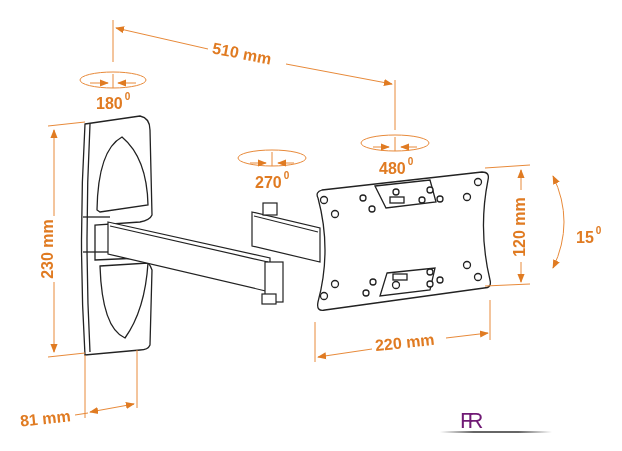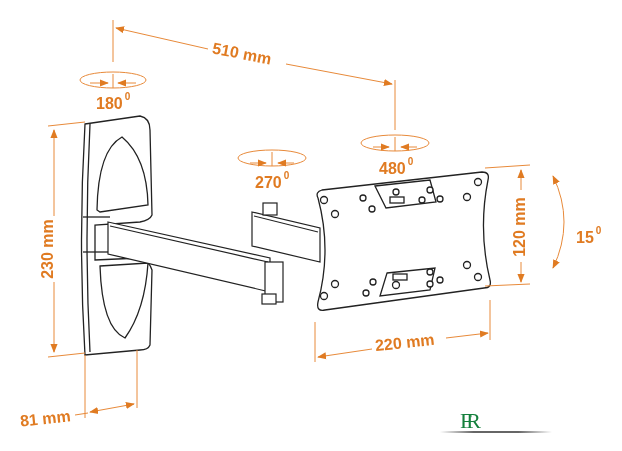--- a/index.html
+++ b/index.html
@@ -1,20 +1,20 @@
 <!DOCTYPE html>
 <html><head>
 <meta charset="utf-8">
 <style>
   html, body { margin:0; padding:0; background:#ffffff; }
   body { width:622px; height:451px; position:relative; overflow:hidden; font-family:"Liberation Sans", sans-serif; }
   svg { position:absolute; left:0; top:0; }
   .lbl { position:absolute; color:#e07b22; font-weight:bold; font-size:16px; white-space:nowrap; font-family:"Liberation Sans", sans-serif; }
   .lbl sup { font-size:10px; vertical-align:top; position:relative; top:-4px; margin-left:2px; }
-  .logo { position:absolute; left:460px; top:408px; font-family:Liberation Serif, serif; font-size:22px; color:#15803d; letter-spacing:-6px; }
+  .logo { position:absolute; left:460px; top:408px; font-family:Liberation Sans, sans-serif; font-size:22px; color:#701a75; letter-spacing:-6px; }
   .logo-line { position:absolute; left:440px; top:431px; width:112px; height:2px; background:linear-gradient(90deg,#fff,#666 30%,#666 70%,#fff); }
 </style>
 </head>
 <body>
 
 <svg width="622" height="451" viewBox="0 0 622 451">
   <defs>
     <marker id="ar" viewBox="0 0 10 10" refX="9" refY="5" markerWidth="9" markerHeight="9" orient="auto-start-reverse">
       <path d="M0,1 L10,5 L0,9 Z" fill="#e07b22"></path>
     </marker>

